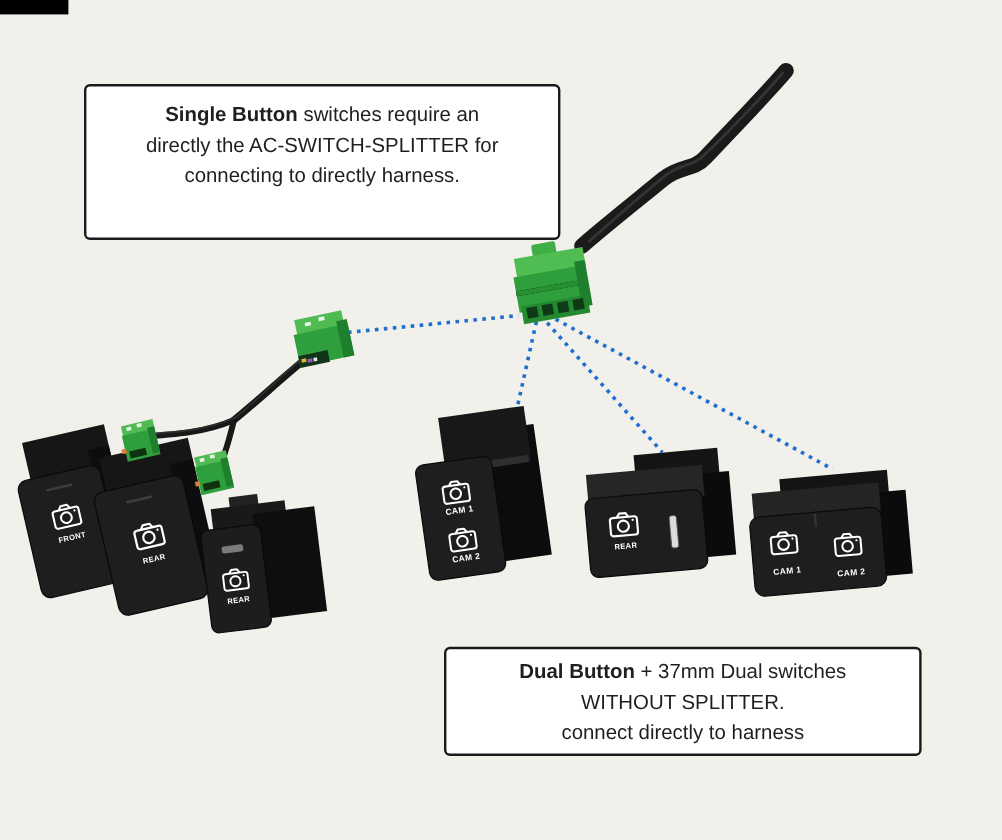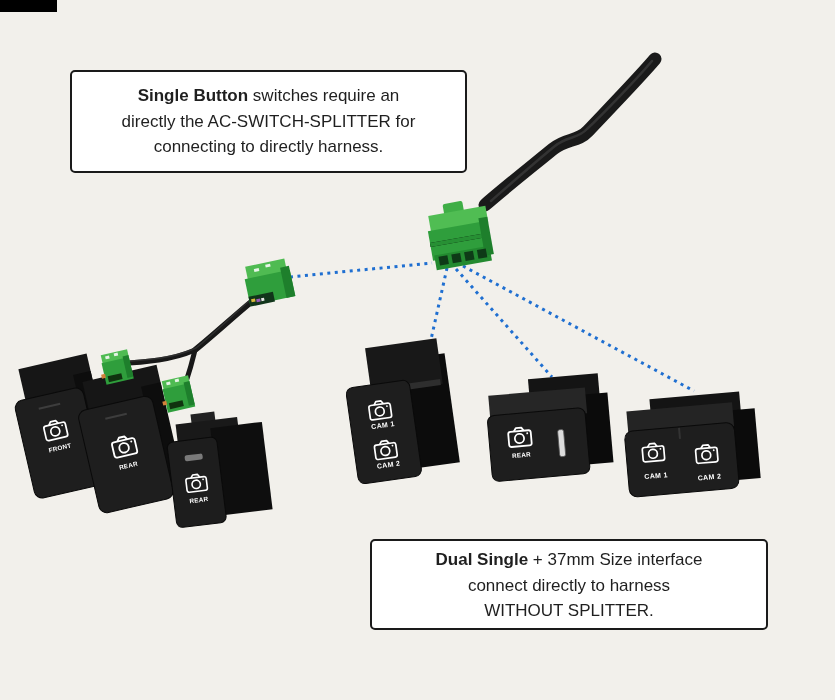--- a/index.html
+++ b/index.html
@@ -25,21 +25,21 @@
     background: #ffffff;
     border: 2px solid #1a1a1a;
     border-radius: 5px;
     box-sizing: border-box;
     text-align: center;
     color: #1f1f1f;
     font-size: 17px;
     line-height: 25.5px;
     z-index: 4;
   }
-  #callout-single { left: 70px; top: 70px; width: 397px; height: 103px; padding-top: 11px; }
+  #callout-single { left: 70px; top: 70px; width: 397px; height: 130px; padding-top: 11px; }
   #callout-dual   { left: 370px; top: 539px; width: 398px; height: 91px;  padding-top: 6px; }
   .callout .bold { font-weight: bold; }
 
   .corner-mark {
     position: absolute; left: 0; top: 0;
     width: 57px; height: 12px;
     background: #000000;
     z-index: 6;
   }
 </style>
@@ -192,18 +192,18 @@
     </g>
   </svg>
 
   <div class="callout" id="callout-single">
     <div class="callout-line"><span class="bold">Single Button</span><span> switches require an</span></div>
     <div class="callout-line">directly the AC-SWITCH-SPLITTER for</div>
     <div class="callout-line">connecting to directly harness.</div>
   </div>
 
   <div class="callout" id="callout-dual">
-    <div class="callout-line"><span class="bold">Dual Single</span><span> + 37mm Size interface</span></div>
+    <div class="callout-line"><span class="bold">Dual Button</span><span> + 37mm Dual switches</span></div>
+    <div class="callout-line">WITHOUT SPLITTER.</div>
     <div class="callout-line">connect directly to harness</div>
-    <div class="callout-line">WITHOUT SPLITTER.</div>
   </div>
 
 </div>
 
 </body></html>

